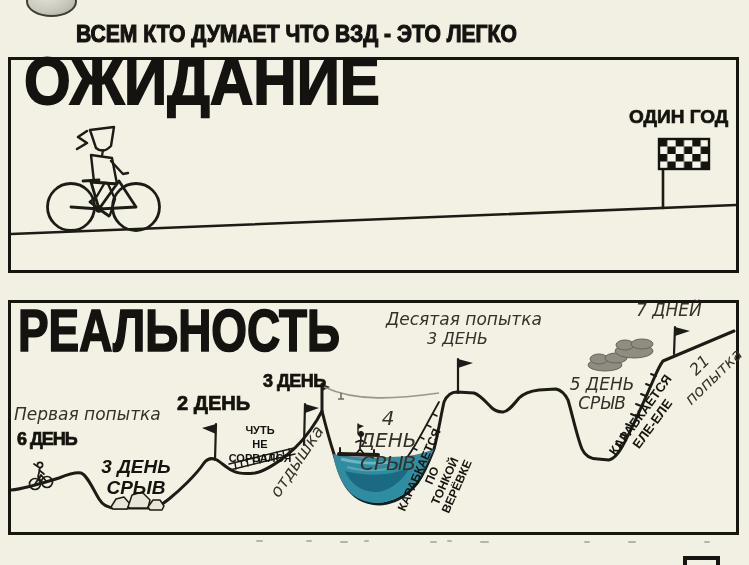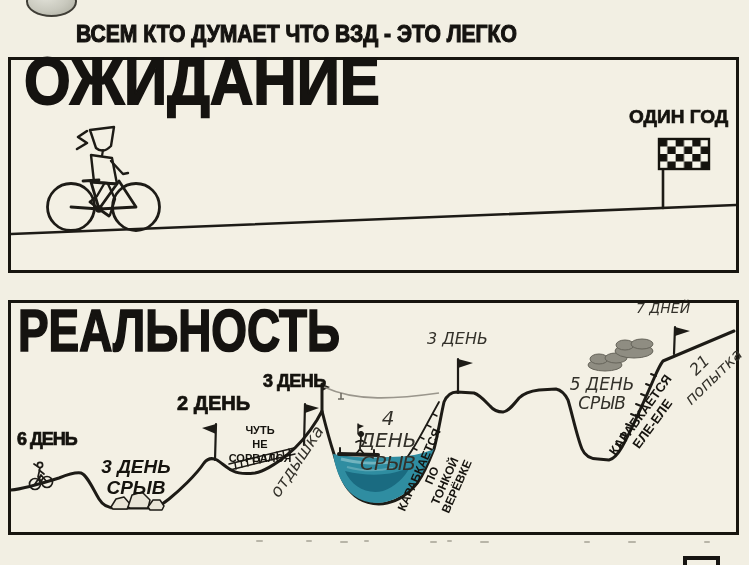--- a/index.html
+++ b/index.html
@@ -160,50 +160,52 @@
           <circle cx="36" cy="179" r="5.5"></circle>
         <path d="M24,181 L30,172 L36,179 M30,172 L28,176"></path>
         <circle cx="29" cy="162" r="2.6"></circle>
         <path d="M29,165 L27,174 M28,167 L33,171 M27,174 L30,178 M26,163 l-3,-2"></path>
       </g>
     </svg>
   </div>
 
   <div class="txt headline" style="left:18px;top:303px;font-size:54px;transform:scale(.85,1.08);transform-origin:left top;">РЕАЛЬНОСТЬ</div>
 
+  <div class="txt hand" style="left:14px;top:405px;font-size:17px;">Первая попытка</div>
   <div class="txt boldlab stencil" style="left:17px;top:429px;font-size:18px;letter-spacing:-1px;">6 ДЕНЬ</div>
   <div class="txt boldlab ctr" style="left:94px;top:457px;width:84px;font-size:19px;font-style:italic;line-height:1.1;">3 ДЕНЬ
 СРЫВ</div>
 
   <div class="txt boldlab stencil" style="left:263px;top:371px;font-size:18px;letter-spacing:-0.5px;">3 ДЕНЬ</div>
   <div class="txt boldlab stencil" style="left:177px;top:392px;font-size:20px;">2 ДЕНЬ</div>
 
   <div class="txt boldlab ctr" style="left:220px;top:424px;width:80px;font-size:11px;line-height:1.25;text-align:center;">ЧУТЬ
 НЕ СОРВАЛСЯ</div>
 
   <div class="txt hand ctr rot" style="left:254px;top:452px;width:86px;font-size:17px;transform:rotate(-56deg);">отдышка</div>
 
+  <div class="txt hand" style="left:386px;top:310px;font-size:17px;">Десятая попытка</div>
   <div class="txt hand" style="left:427px;top:330px;font-size:16px;">3 ДЕНЬ</div>
 
   <div class="txt hand ctr" style="left:352px;top:407px;width:72px;font-size:20px;">4 ДЕНЬ
 СРЫВ</div>
 
   <div class="txt boldlab ctr rot" style="left:385px;top:451px;width:108px;font-size:12px;transform:rotate(-66deg);">КАРАБКАЕТСЯ ПО
 ТОНКОЙ ВЕРЁВКЕ</div>
 
   <div class="txt hand ctr" style="left:566px;top:375px;width:72px;font-size:17px;">5 ДЕНЬ
 СРЫВ</div>
 
   <div class="txt boldlab ctr rot" style="left:599px;top:405px;width:96px;font-size:13px;transform:rotate(-54deg);">КАРАБКАЕТСЯ
 ЕЛЕ-ЕЛЕ</div>
 
   <div class="txt hand ctr rot" style="left:672px;top:354px;width:68px;font-size:16px;transform:rotate(-44deg);">21
 попытка</div>
 
-  <div class="txt hand" style="left:636px;top:301px;font-size:14px;">7 ДНЕЙ</div>
+  <div class="txt hand" style="left:636px;top:301px;font-size:17px;">7 ДНЕЙ</div>
 
   <div>
     <span class="speck" style="left:256px;top:540px;width:7px;"></span>
     <span class="speck" style="left:306px;top:540px;width:6px;"></span>
     <span class="speck" style="left:340px;top:541px;width:8px;"></span>
     <span class="speck" style="left:364px;top:540px;width:5px;"></span>
     <span class="speck" style="left:430px;top:541px;width:7px;"></span>
     <span class="speck" style="left:447px;top:540px;width:5px;"></span>
     <span class="speck" style="left:480px;top:541px;width:9px;"></span>
     <span class="speck" style="left:584px;top:541px;width:6px;"></span>

